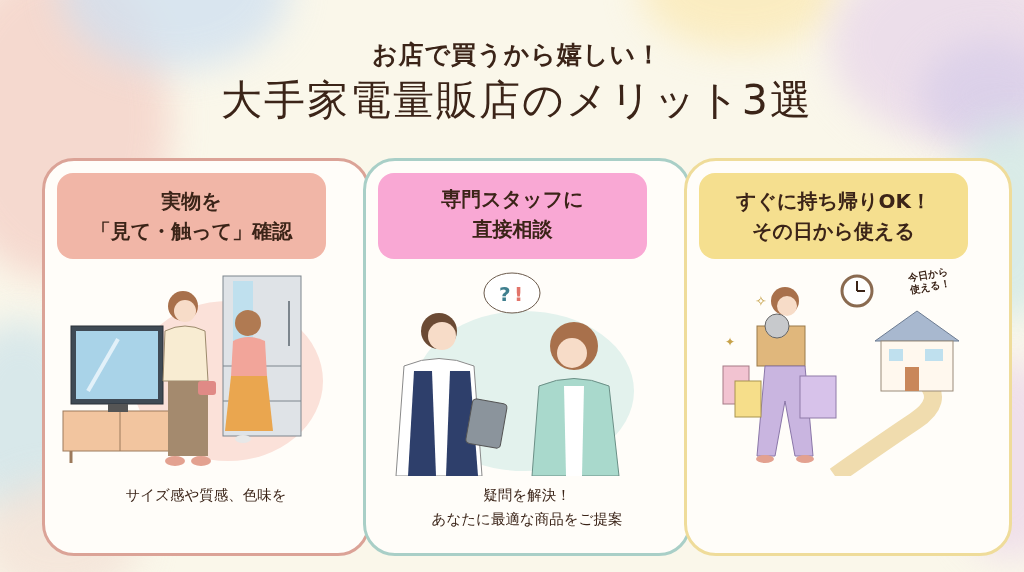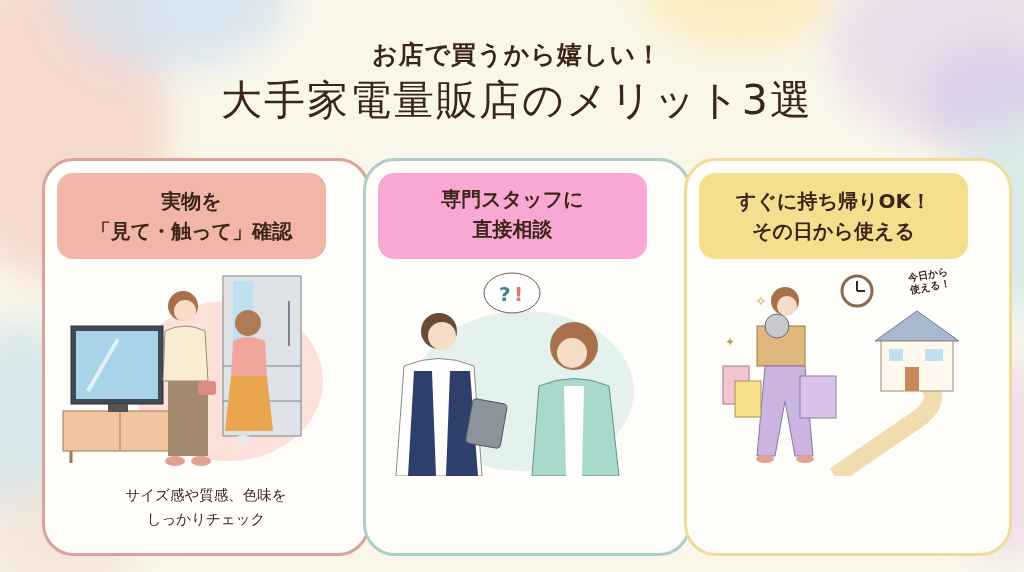--- a/index.html
+++ b/index.html
@@ -102,21 +102,20 @@
     <ellipse cx="122" cy="190" rx="10" ry="5" fill="#e3a190"></ellipse>
     <ellipse cx="148" cy="190" rx="10" ry="5" fill="#e3a190"></ellipse>
 
     <circle cx="195" cy="52" r="13" fill="#b07a52"></circle>
     <path d="M180 70 Q195 62 212 70 L214 105 L178 105 Z" fill="#f2a59a"></path>
     <path d="M178 105 L214 105 L220 160 L172 160 Z" fill="#eaa64f"></path>
     <ellipse cx="190" cy="168" rx="8" ry="4" fill="#e8e8e8"></ellipse>
   </svg>
   <div class="desc">
     <div>サイズ感や質感、色味を</div>
-    <div>しっかりチェック</div>
   </div>
 </div>
 
 <div class="card c2">
   <div class="pill">
     <span>専門スタッフに</span>
     <span>直接相談</span>
   </div>
   <svg class="illus" viewBox="0 0 277 205">
     <ellipse cx="150" cy="120" rx="110" ry="80" fill="#e3f2ed"></ellipse>
@@ -131,20 +130,22 @@
     <path d="M40 100 L58 100 L62 205 L34 205 Z" fill="#2e3f6b"></path>
     <path d="M76 100 L96 100 L104 205 L72 205 Z" fill="#2e3f6b"></path>
     <rect x="95" y="130" width="35" height="45" rx="4" fill="#8b949c" stroke="#555" transform="rotate(10 112 152)"></rect>
 
     <circle cx="200" cy="75" r="24" fill="#a8704b"></circle>
     <circle cx="198" cy="82" r="15" fill="#f7dcc8"></circle>
     <path d="M165 115 Q200 100 235 115 L245 205 L158 205 Z" fill="#a9d9cc" stroke="#6b8f86"></path>
     <path d="M190 115 L210 115 L208 205 L192 205 Z" fill="#fff"></path>
   </svg>
   <div class="desc">
+    <div>疑問を解決！</div>
+    <div>あなたに最適な商品をご提案</div>
   </div>
 </div>
 
 <div class="card c3">
   <div class="pill">
     <span>すぐに持ち帰りOK！</span>
     <span>その日から使える</span>
   </div>
   <svg class="illus" viewBox="0 0 277 205">
 

